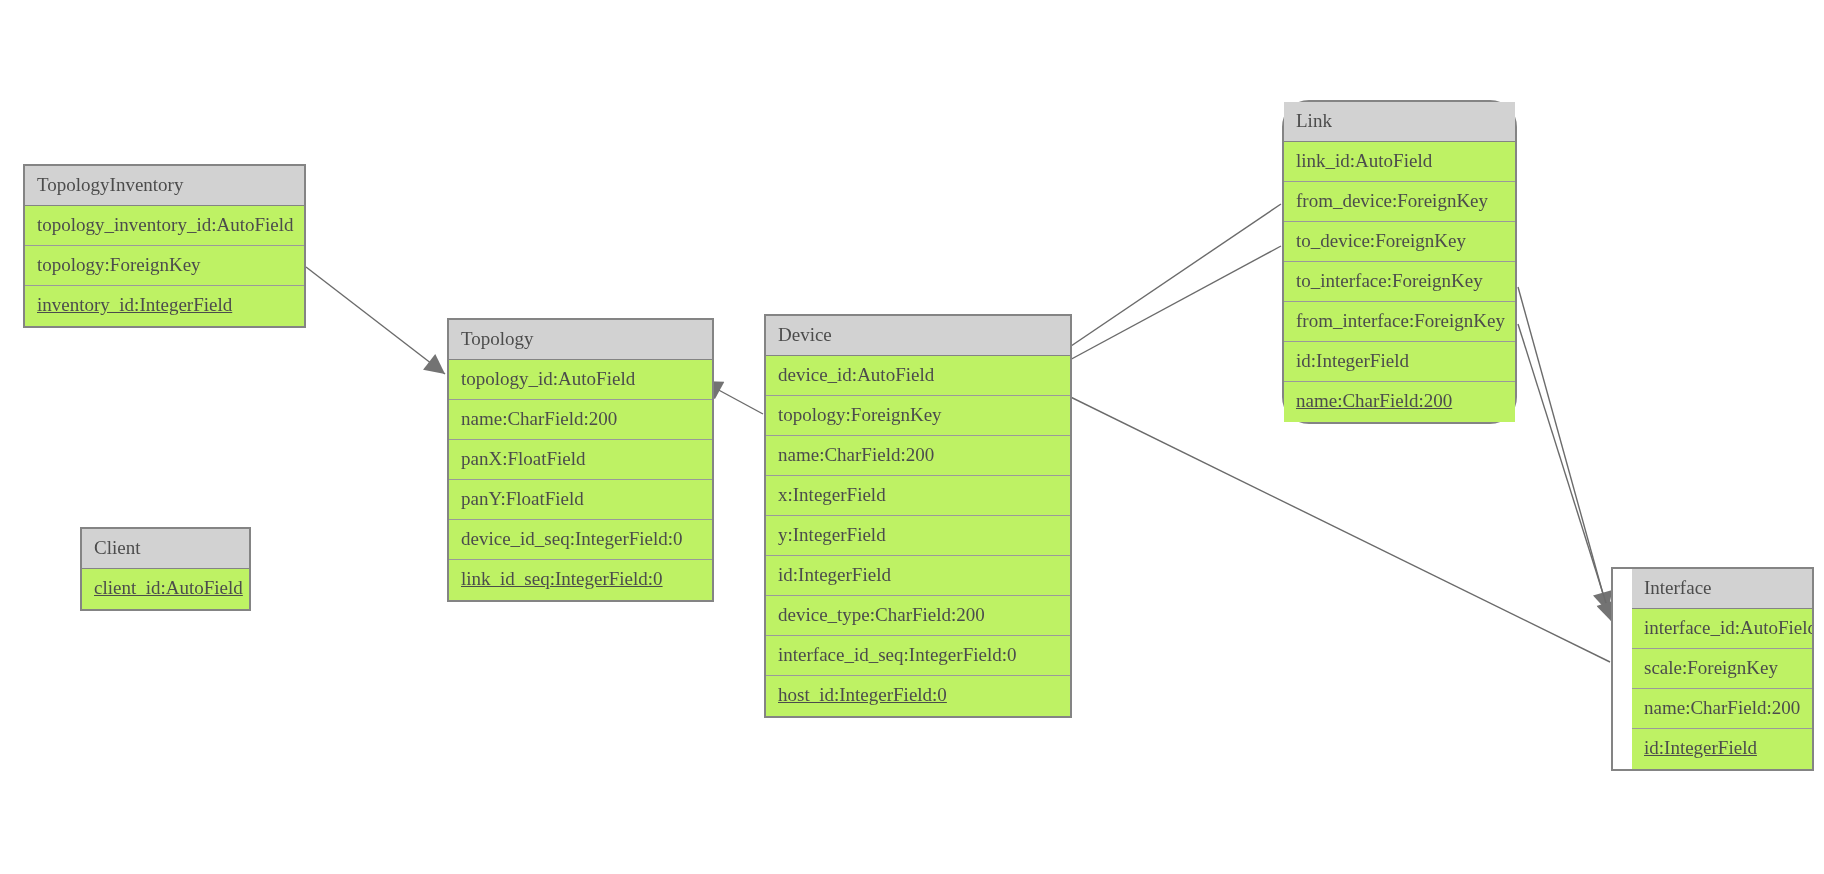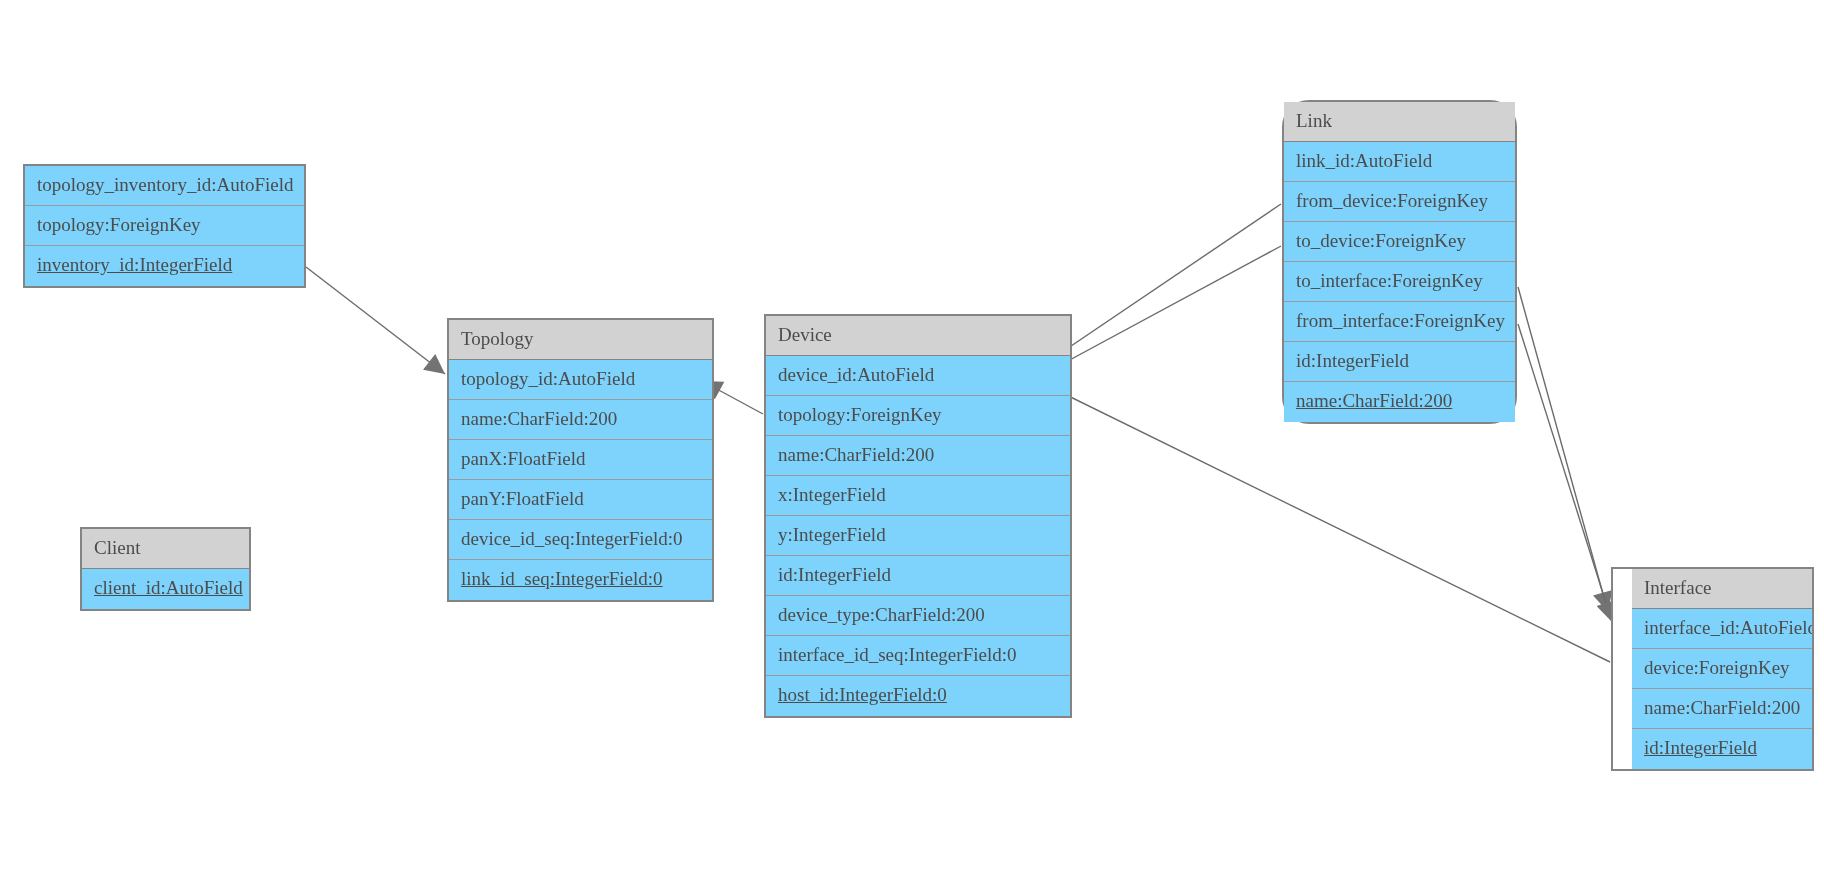--- a/index.html
+++ b/index.html
@@ -56,21 +56,21 @@
     border-bottom: 1px solid var(--border);
     white-space: nowrap;
     overflow: hidden;
   }
   .entity-row {
     box-sizing: border-box;
     height: 40px;
     line-height: 38px;
     padding: 0 12px;
     border-bottom: 1px solid var(--divider);
-    background: #7dd3fc;
+    background: #bef264;
     white-space: nowrap;
     overflow: hidden;
   }
   .entity-row:last-child {
     border-bottom: none;
     text-decoration: underline;
   }
 </style>
 </head>
 <body>
@@ -85,20 +85,21 @@
   <line x1="306" y1="267" x2="445" y2="374" marker-end="url(#arrow)"></line>
       <line x1="763" y1="414" x2="702" y2="381" marker-end="url(#arrow)"></line>
       <line x1="1281" y1="204" x2="1040" y2="367" marker-end="url(#arrow)"></line>
       <line x1="1281" y1="246" x2="1040" y2="376" marker-end="url(#arrow)"></line>
       <line x1="1518" y1="287" x2="1608" y2="612" marker-end="url(#arrow)"></line>
       <line x1="1518" y1="324" x2="1612" y2="622" marker-end="url(#arrow)"></line>
       <line x1="1610" y1="662" x2="1040" y2="382" marker-end="url(#arrow)"></line>
     </svg>
 
 <div class="entity" style="left: 23px; top: 164px; width: 283px;">
+      <div class="entity-header">TopologyInventory</div>
       <div class="entity-row">topology_inventory_id:AutoField</div>
       <div class="entity-row">topology:ForeignKey</div>
       <div class="entity-row">inventory_id:IntegerField</div>
     </div>
     <div class="entity" style="left: 447px; top: 318px; width: 267px;">
       <div class="entity-header">Topology</div>
       <div class="entity-row">topology_id:AutoField</div>
       <div class="entity-row">name:CharField:200</div>
       <div class="entity-row">panX:FloatField</div>
       <div class="entity-row">panY:FloatField</div>
@@ -127,17 +128,17 @@
       <div class="entity-row">from_device:ForeignKey</div>
       <div class="entity-row">to_device:ForeignKey</div>
       <div class="entity-row">to_interface:ForeignKey</div>
       <div class="entity-row">from_interface:ForeignKey</div>
       <div class="entity-row">id:IntegerField</div>
       <div class="entity-row">name:CharField:200</div>
     </div>
     <div class="entity" style="left: 1611px; top: 567px; width: 203px; padding-left: 19px;">
       <div class="entity-header">Interface</div>
       <div class="entity-row">interface_id:AutoField</div>
-      <div class="entity-row">device:ForeignKey</div>
+      <div class="entity-row">scale:ForeignKey</div>
       <div class="entity-row">name:CharField:200</div>
       <div class="entity-row">id:IntegerField</div>
     </div>
   </div>
 
 </body></html>

